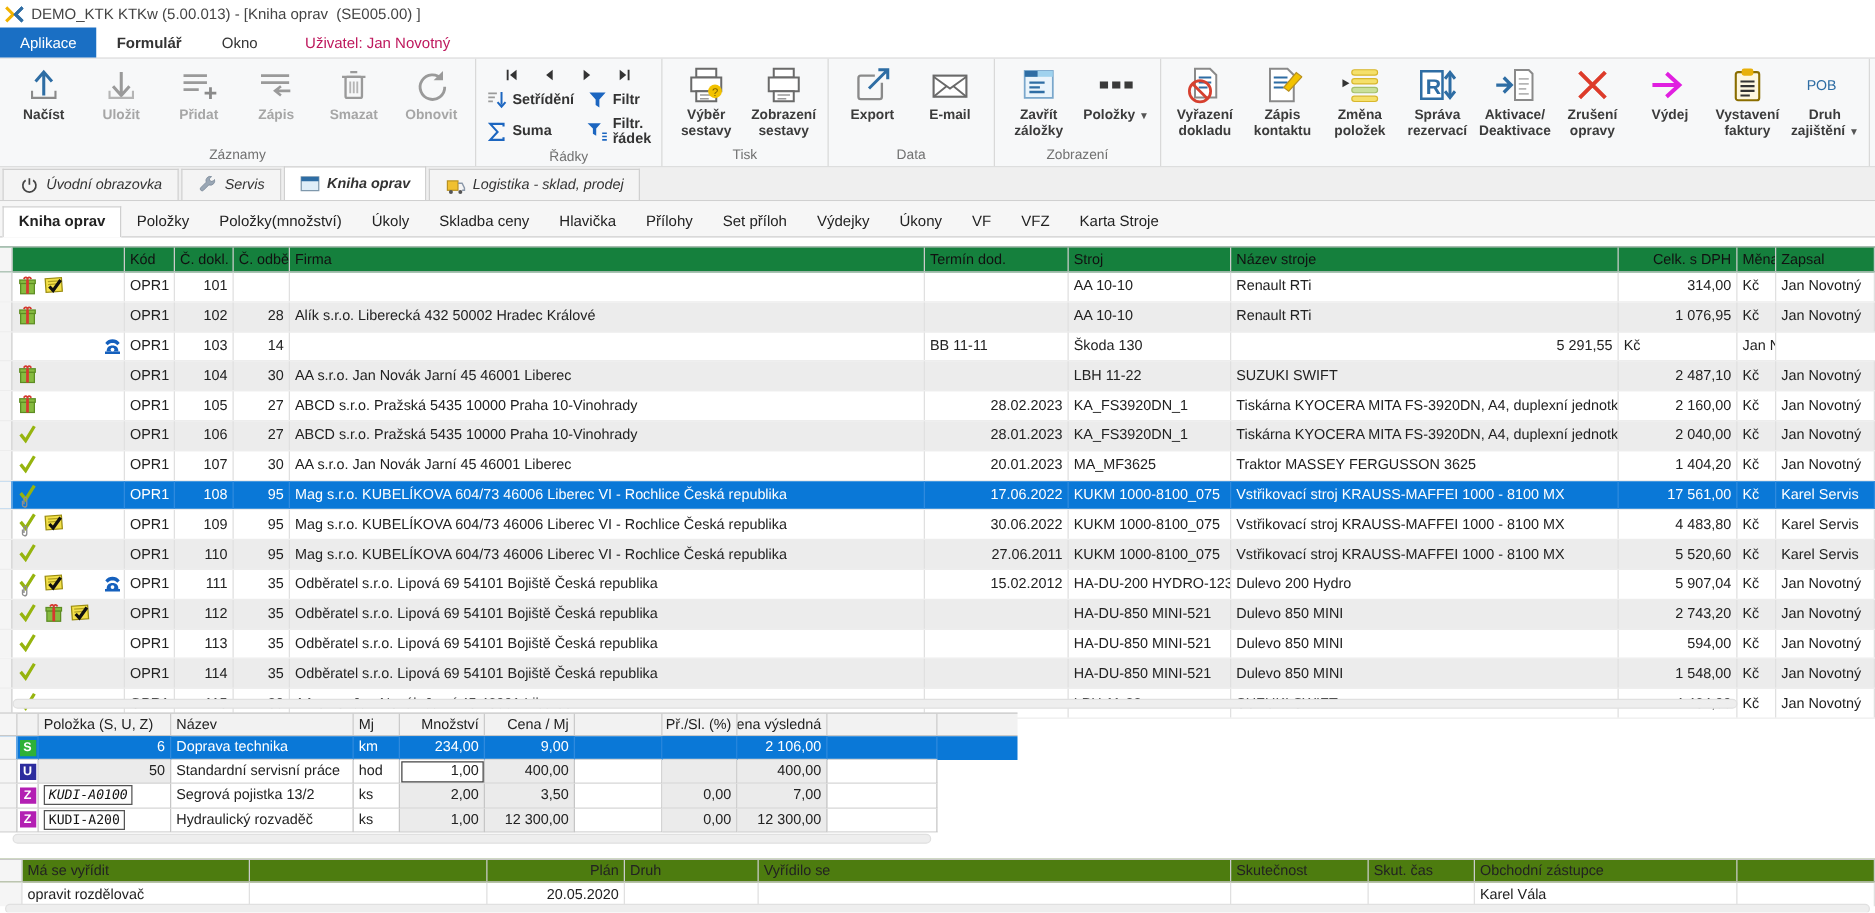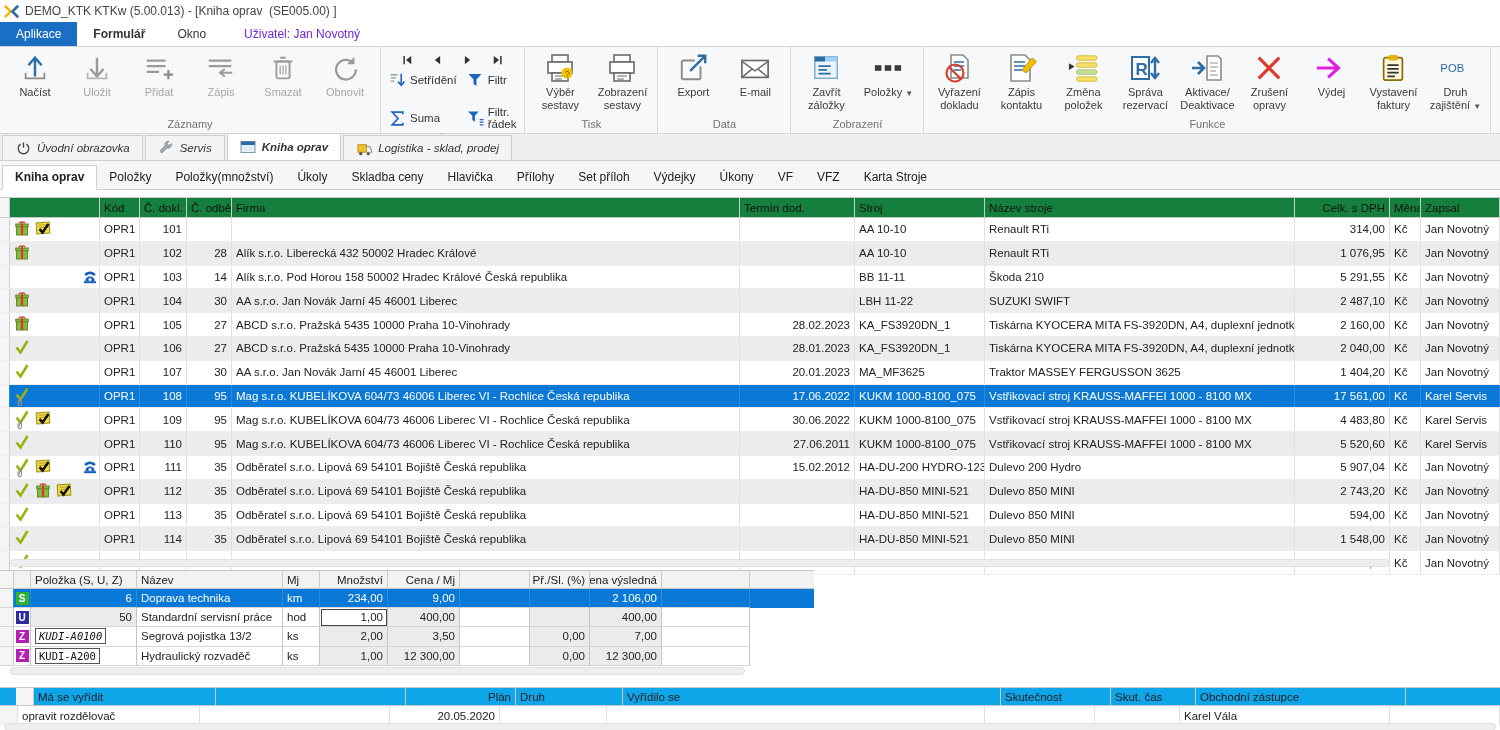--- a/index.html
+++ b/index.html
@@ -7,35 +7,35 @@
        font-family:"Liberation Sans","DejaVu Sans",sans-serif;font-size:11.5px;color:#222;}
   
   .titlebar{position:absolute;left:0;top:0;width:100%;height:22px;background:#fff;display:flex;align-items:center;gap:6px;padding-left:4px;box-sizing:border-box;}
   .titlebar .logo{width:15px;height:15px;display:inline-block;}
   .titlebar .title{color:#444;font-size:12px;white-space:pre;}
   
   .menubar{position:absolute;left:0;top:22px;width:100%;height:25px;background:#fff;display:flex;align-items:stretch;border-bottom:1px solid #d5d5d5;box-sizing:border-box;}
   .menutab{padding:0 16px;display:flex;align-items:center;font-size:12px;color:#333;cursor:default;}
   .menutab.blue{background:#1a6fc4;color:#fff;}
   .menutab.activewhite{font-weight:bold;}
-  .useruser{margin-left:22px;display:flex;align-items:center;color:#6d28d9;font-size:12px;text-align:right;}
+  .useruser{margin-left:22px;display:flex;align-items:center;color:#be185d;font-size:12px;text-align:right;}
   
   .ribbon{position:absolute;left:0;top:47px;width:100%;height:87px;background:#f7f8f9;border-bottom:1px solid #d5d5d5;display:flex;box-sizing:border-box;}
   .rgroup{display:flex;flex-direction:column;padding:2px 4px 0 4px;border-right:1px solid #d9d9d9;}
   .rgroup .gbody{display:flex;flex:1;align-items:flex-start;}
   .rgroup .glabel{text-align:center;color:#717171;font-size:11px;height:16px;line-height:15px;}
   .bigbtn{width:62px;min-width:52px;display:flex;flex-direction:column;align-items:center;padding-top:3px;cursor:pointer;}
   .bigbtn .bicon{width:32px;height:32px;display:flex;align-items:center;justify-content:center;}
-  .bigbtn .blabel{font-size:11px;line-height:12.5px;text-align:center;color:#3b3b3b;margin-top:2px;white-space:pre-line;}
+  .bigbtn .blabel{font-size:11px;line-height:12.5px;text-align:center;color:#3b3b3b;margin-top:2px;white-space:pre-line;font-weight:bold;}
   .bigbtn.disabled .blabel{color:#a6a6a6;}
   .bigbtn .drop{color:#555;font-size:8px;line-height:8px;}
   
   .rowsgrp .nav{display:flex;gap:14px;justify-content:center;padding:4px 6px 2px 6px;}
   .rowsgrp .nav span{width:16px;height:14px;display:inline-flex;align-items:center;justify-content:center;cursor:pointer;}
-  .smallgrid{display:grid;grid-template-columns:auto auto;gap:18px 10px;padding:2px 4px;}
+  .smallgrid{display:grid;grid-template-columns:auto auto;gap:5px 10px;padding:2px 4px;font-weight:bold;}
   .smallbtn{display:flex;align-items:center;gap:4px;cursor:pointer;}
   .smallbtn .sicon{width:17px;height:17px;display:inline-flex;align-items:center;justify-content:center;}
   .smallbtn .slabel{font-size:11.5px;color:#333;}
   
   .wintabs{position:absolute;left:0;top:134px;width:100%;height:27px;background:#efefef;display:flex;align-items:flex-end;border-bottom:1px solid #d0d0d0;box-sizing:border-box;padding-left:2px;}
   .wintab{display:flex;align-items:center;gap:5px;padding:0 12px;height:25px;font-style:italic;color:#333;background:#f4f4f4;border:1px solid #d0d0d0;border-bottom:none;margin-right:2px;cursor:pointer;box-sizing:border-box;}
   .wintab.active{background:#fff;font-weight:bold;height:27px;}
   .wintab .ticon{width:17px;height:17px;display:inline-flex;align-items:center;justify-content:center;}
   
   .subtabs{position:absolute;left:0;top:161px;width:100%;height:29px;background:#f6f6f6;display:flex;align-items:flex-end;border-bottom:1px solid #cfcfcf;box-sizing:border-box;padding-left:2px;}
@@ -67,21 +67,21 @@
   .itrow .num{background:#ebebeb;justify-content:flex-end;}
   .itrow.sel{background:#0a78d7;color:#fff;}
   .itrow.sel .num{background:#0a78d7;}
   .itrow.sel .c{border-right-color:#2f8ade;}
   .badge{width:13px;height:13px;display:flex;align-items:center;justify-content:center;color:#fff;font-size:10px;font-weight:bold;margin:auto;}
   .codebox{font-family:"DejaVu Sans Mono",monospace;font-size:10.5px;border:1px solid #555;background:#fdfdfd;color:#111;padding:0 3px;line-height:14px;}
   .focuscell{background:#fff !important;outline:1.5px solid #444;outline-offset:-2px;}
   
   .taskswrap{position:absolute;left:0;top:687px;width:1500px;}
   .tkrow{display:grid;grid-template-columns:18px 182px 190px 110px 107px 378px 110px 85px 210px 110px;height:19px;align-items:center;}
-  .tkhead{height:17px;background:#0ea5e9;border-top:1px solid #c8c8c8;border-bottom:1px solid #c8c8c8;padding-left:16px;}
+  .tkhead{height:17px;background:#4d7c0f;border-top:1px solid #c8c8c8;border-bottom:1px solid #c8c8c8;}
   .tkrow .c{border-right:1px solid #e0e0e0;}
   .tkhead .c{border-right:1px solid #cbcbcb;}
   svg{display:block;}
 </style>
 </head>
 <body>
 
 <div class="app">
 
   <div class="titlebar">
@@ -401,21 +401,20 @@
           <div class="bigbtn">
             <span class="bicon">
               <svg width="42" height="22" viewBox="0 0 48 24">
                 <text x="2" y="18" font-size="17" fill="#2e6da4" font-family="sans-serif">POB</text>
               </svg>
             </span>
             <span class="blabel">Druh
 zajištění <span class="drop">▼</span></span>
           </div>
         </div>
-        <div class="glabel">Funkce</div>
       </div>
       <div class="rgroup">
         <div class="gbody">
           <div class="bigbtn"></div>
         </div>
         <div class="glabel">Okno</div>
       </div>
     </div>
 
   <div class="wintabs" id="wintabs">
@@ -552,24 +551,23 @@
               <path d="M2 13.2h12v2H2z" fill="#1560bd"></path>
               <path d="M3.3 13.2c0-3.2 1.7-4.8 4.7-4.8s4.7 1.6 4.7 4.8z" fill="#1560bd"></path>
               <circle cx="8" cy="11.6" r="1.5" fill="#fff"></circle>
               <path d="M2.2 6.3C3.8 4.2 5.8 3.4 8 3.4s4.2.8 5.8 2.9l-2 1.8C10.8 6.8 9.6 6.3 8 6.3s-2.8.5-3.8 1.8z" fill="#1560bd"></path>
             </svg>
           </span>
         </div>
         <div class="c">OPR1</div>
         <div class="c r">103</div>
         <div class="c r">14</div>
-        <div class="c">Alík s.r.o.  Pod Horou 158 50002 Hradec Králové Česká republika</div>
         <div class="c r"></div>
         <div class="c">BB 11-11</div>
-        <div class="c">Škoda 210</div>
+        <div class="c">Škoda 130</div>
         <div class="c r">5 291,55</div>
         <div class="c">Kč</div>
         <div class="c">Jan Novotný</div>
       </div>
       <div class="ordrow alt">
         <div class="c strip"></div>
         <div class="c iconcell">
           <span class="rowicon" style="left:4px">
             <svg width="16" height="16" viewBox="0 0 16 16">
               <rect x="2.5" y="6.5" width="11" height="8.5" fill="#86bb40" stroke="#5d8c22"></rect>

